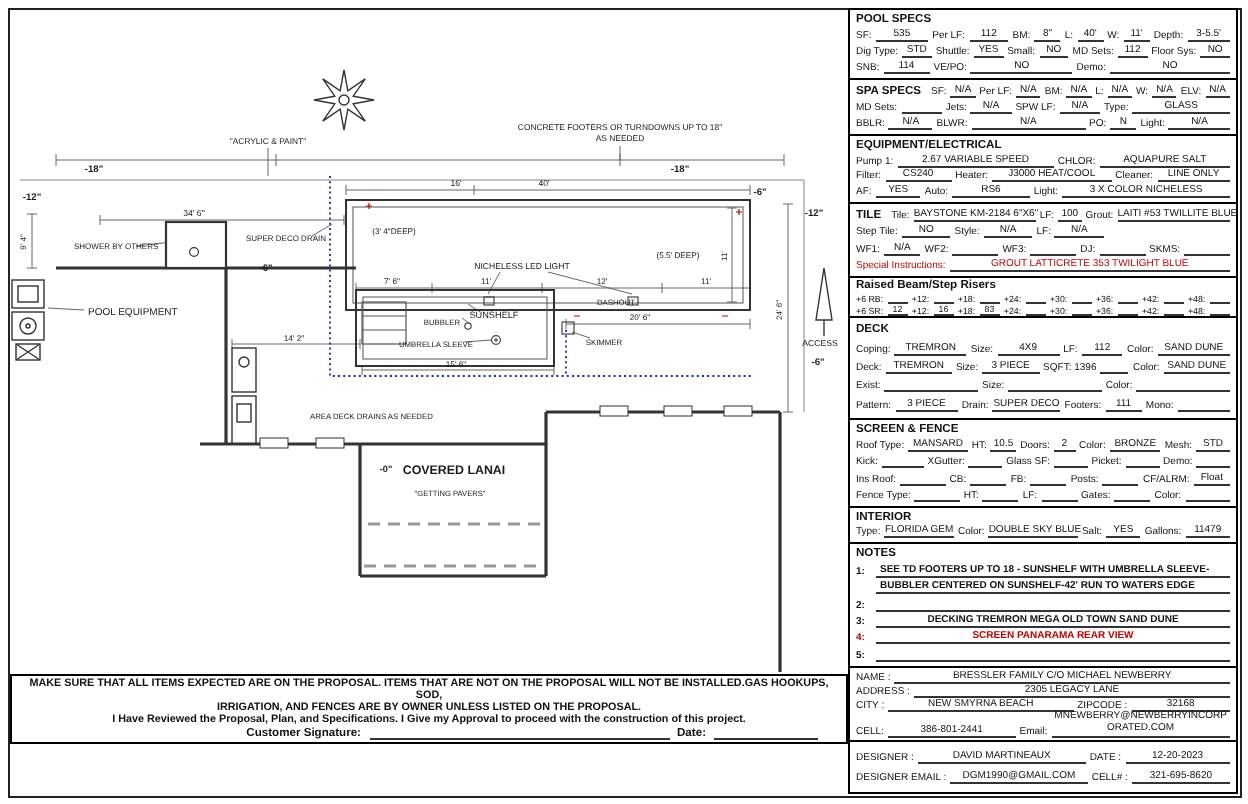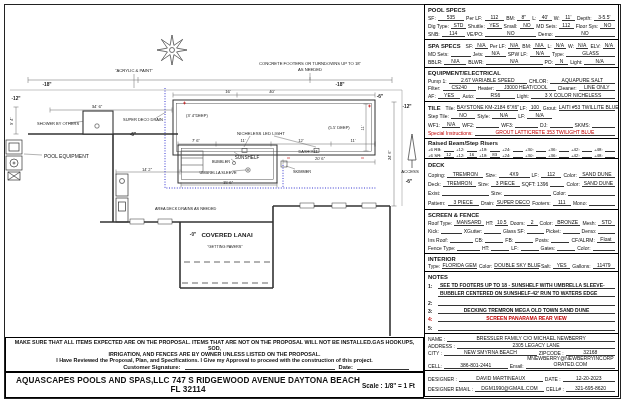--- a/index.html
+++ b/index.html
@@ -554,17 +554,13 @@
     <div>IRRIGATION, AND FENCES ARE BY OWNER UNLESS LISTED ON THE PROPOSAL.</div>
     <div>I Have Reviewed the Proposal, Plan, and Specifications. I Give my Approval to proceed with the construction of this project.</div>
     <div id="sigrow">
       <span>Customer Signature:</span>
       <span class="sigline"></span>
       <span>Date:</span>
       <span class="dateline"></span>
     </div>
   </div>
 
-  <div id="company">
-    <div id="company-name">AQUASCAPES POOLS AND SPAS,LLC 747 S RIDGEWOOD AVENUE DAYTONA  BEACH FL 32114</div>
-    <div id="scale">Scale : 1/8" = 1 Ft</div>
-  </div>
 </div>
 
 </body></html>

